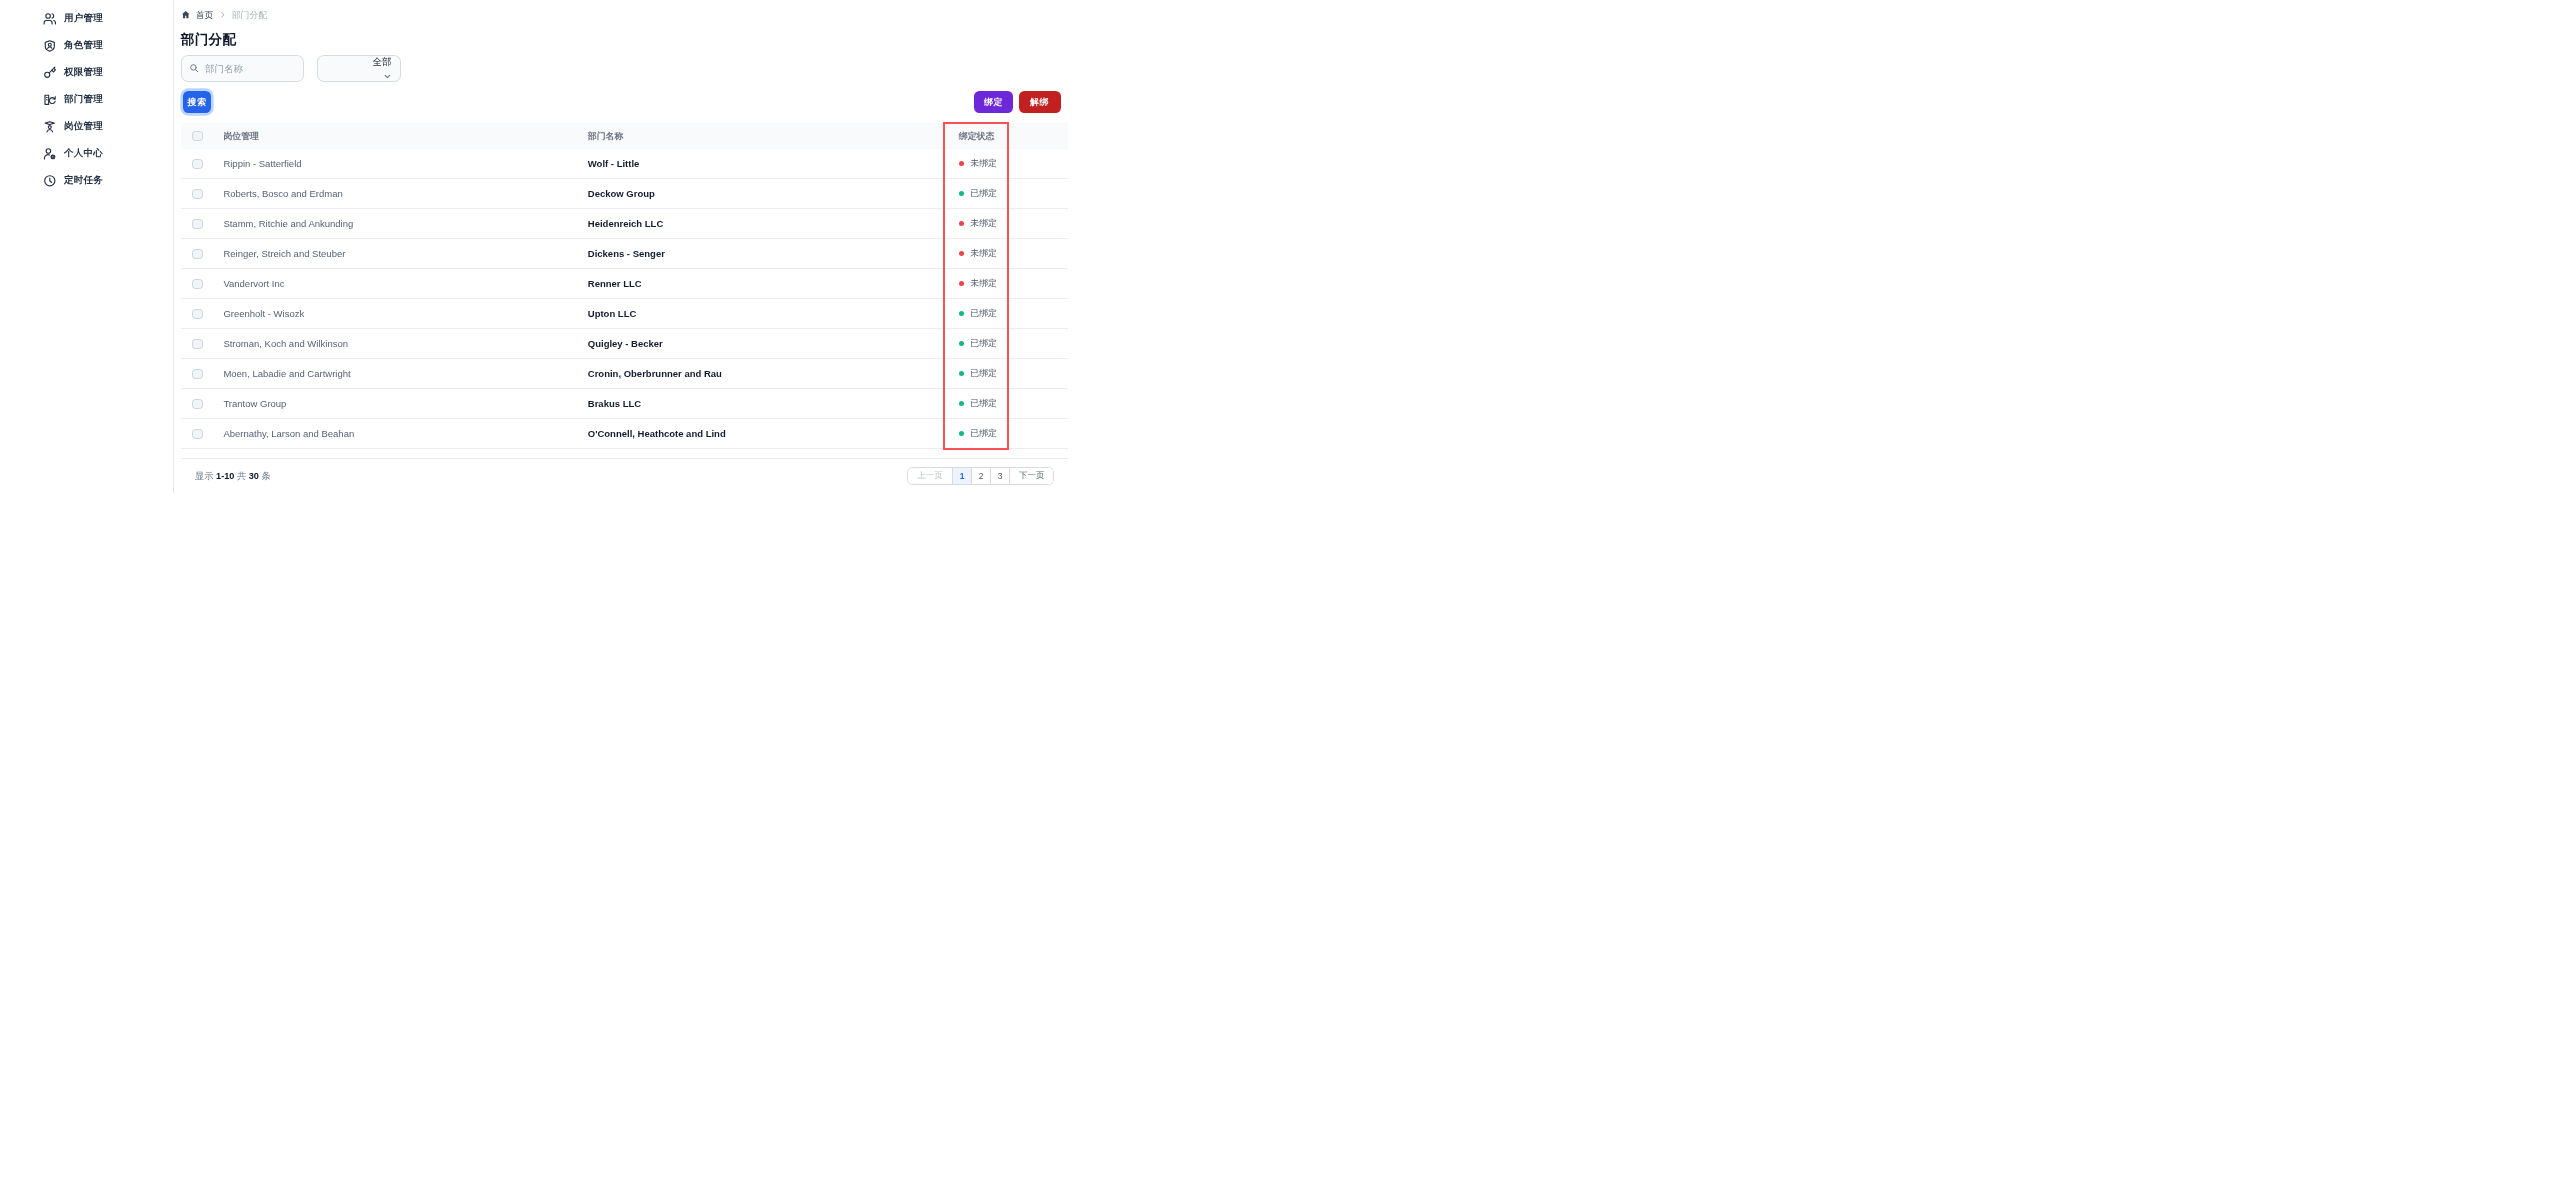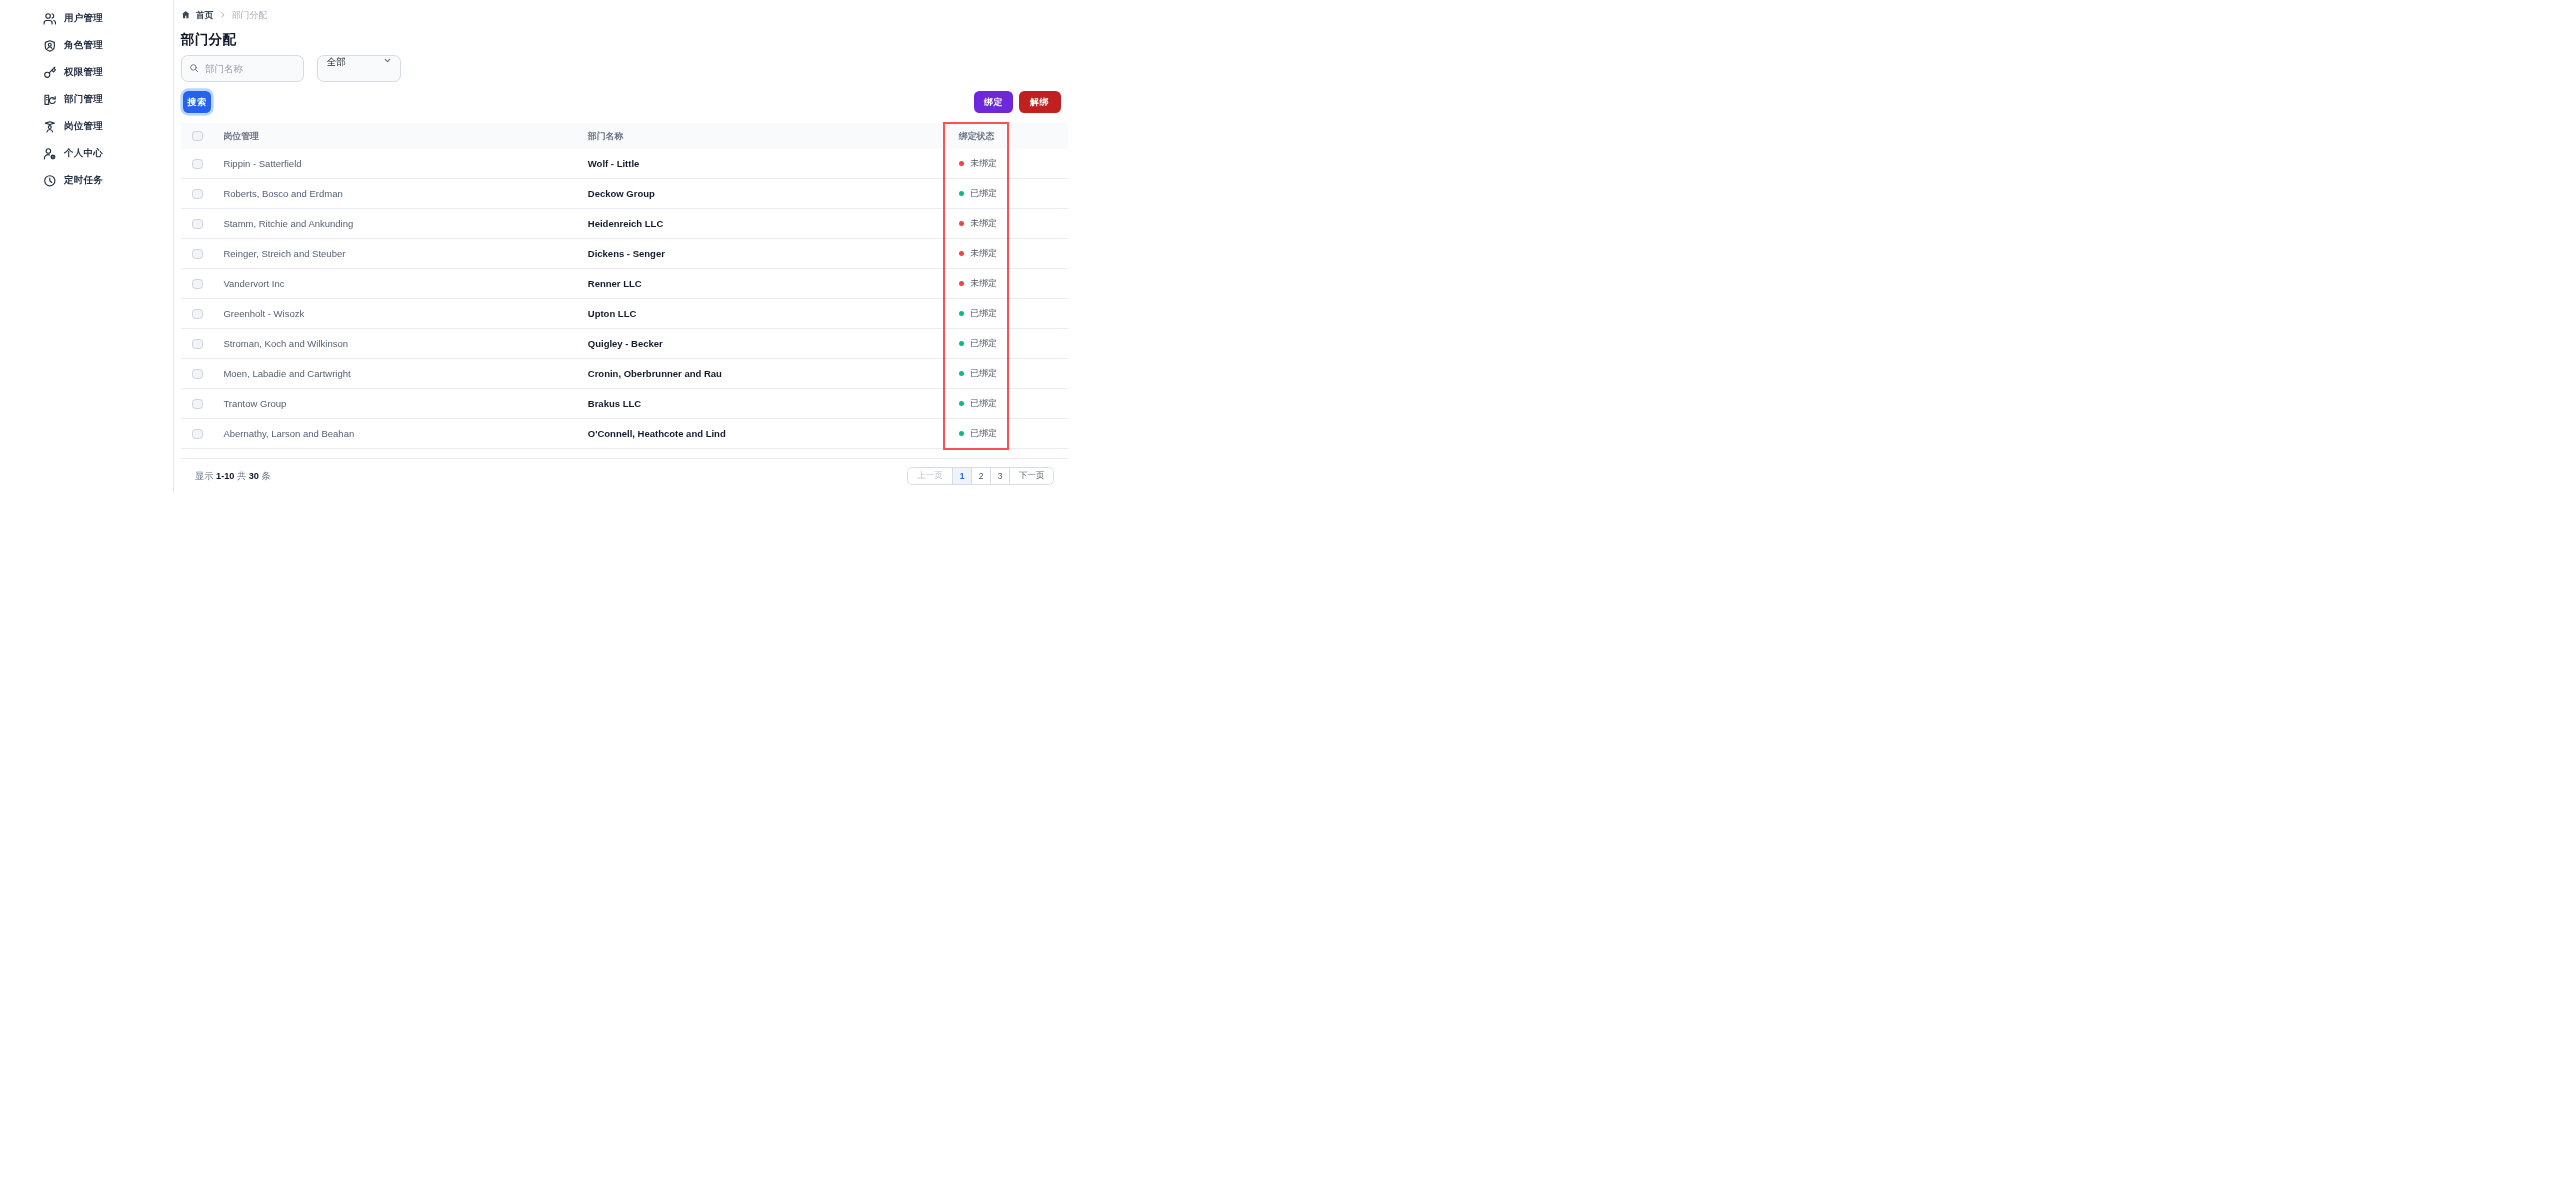--- a/index.html
+++ b/index.html
@@ -23,43 +23,43 @@
   .side-item .s-icon { width:13.6px; height:13.6px; flex:none; color:#243044; display:flex; align-items:center; justify-content:center; }
   .side-item .s-icon svg { width:13.6px; height:13.6px; }
   .side-label { font-size:9.5px; font-weight:700; color:#243044; letter-spacing:0.3px; }
 
   
   .main { flex:1; position:relative; padding-left:6.8px; }
 
   .breadcrumb { display:flex; align-items:center; gap:5.4px; margin-top:8.9px; height:12.3px; }
   .crumb-home { width:9.5px; height:9.5px; color:#3b4656; display:flex; }
   .crumb-home svg { width:9.5px; height:9.5px; }
-  .crumb-link { font-size:8.9px; font-weight:700; color:#3a4656; cursor:pointer; }
+  .crumb-link { font-size:8.9px; font-weight:400; color:#3a4656; cursor:pointer; }
   .crumb-sep { color:#9aa4b2; display:flex; }
   .crumb-sep svg { width:7.5px; height:7.5px; }
   .crumb-current { font-size:8.9px; color:#a6aeba; }
 
   .page-title { margin-top:10.2px; font-size:13.6px; font-weight:800; color:#101828; letter-spacing:0.3px; }
 
   
   .filter-row { display:flex; align-items:center; gap:13px; margin-top:5.4px; }
   .search-box {
     width:123px; height:27px; background:#f9fafb; border:0.7px solid #d6dae1;
     border-radius:6.8px; display:flex; align-items:center; padding:0 7.5px; gap:5.4px;
   }
   .search-box svg { width:10.2px; height:10.2px; color:#6b7280; flex:none; }
   .search-box input {
     border:none; outline:none; background:transparent; width:100%;
     font-size:9.5px; color:#1b2533; font-family:inherit;
   }
   .search-box input::placeholder { color:#98a1b0; }
   .select-box {
     width:84px; height:27px; background:#f9fafb; border:0.7px solid #d6dae1;
-    border-radius:6.8px; display:flex; align-items:flex-start; justify-content:space-between;
-    padding:0 8.2px 0 8.9px; cursor:pointer;
+    border-radius:6.8px; display:flex; align-items:flex-end; justify-content:space-between;
+    padding:0 8.2px 0 8.9px; cursor:pointer;flex-direction:column;
   }
   .select-value { font-size:9.5px; color:#1b2533; }
   .select-box svg { width:8.9px; height:8.9px; color:#6b7280; }
 
   
   .toolbar-row { display:flex; align-items:center; margin-top:8.9px; height:23px; }
   .btn {
     border:none; border-radius:5.4px; color:#fff; font-family:inherit;
     font-size:8.9px; font-weight:700; height:22.5px; cursor:pointer;
     display:inline-flex; align-items:center; justify-content:center; letter-spacing:0.7px;

